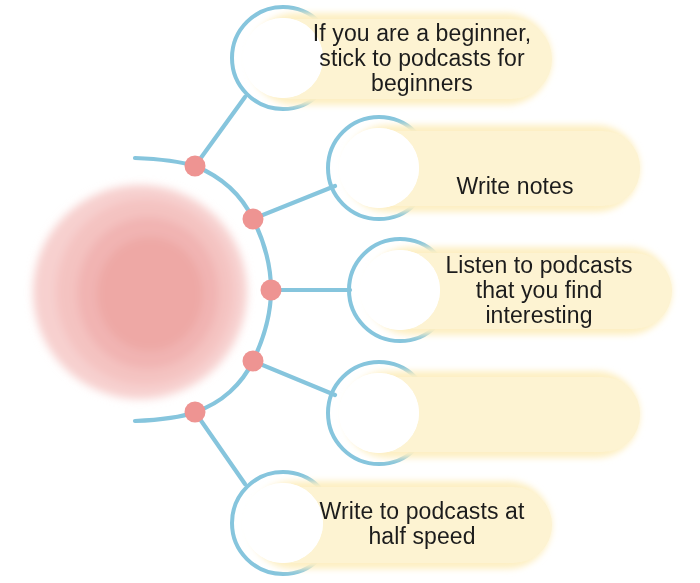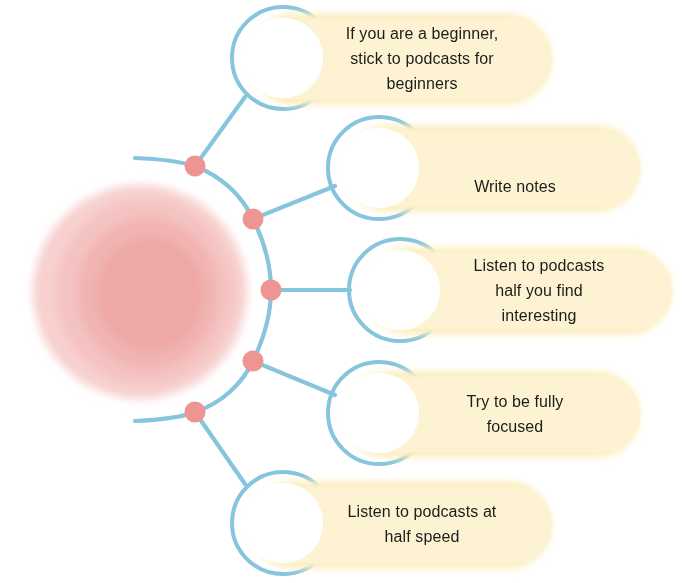--- a/index.html
+++ b/index.html
@@ -23,21 +23,21 @@
     position: absolute;
     left: 0;
     top: 0;
     width: 700px;
     height: 583px;
     display: block;
   }
   .node-label {
     position: absolute;
     color: #1c1c1c;
-    font-size: 16px;
+    font-size: 23px;
     line-height: 25px;
     text-align: center;
     letter-spacing: 0.1px;
     white-space: pre-line;
     pointer-events: none;
     font-family: "Liberation Sans", sans-serif;
   }
 </style>
 </head>
 <body>
@@ -154,22 +154,20 @@
     </g>
   </svg>
 
   <div class="node-label" style="left:302px; top:21px; width:240px;">If you are a beginner,
 stick to podcasts for
 beginners</div>
 
   <div class="node-label" style="left:404px; top:154px; width:222px;margin-top:20px;">Write notes</div>
 
   <div class="node-label" style="left:424px; top:253px; width:230px;">Listen to podcasts
-half you find
+that you find
 interesting</div>
 
-  <div class="node-label" style="left:404px; top:389px; width:222px;">Try to be fully
-focused</div>
 
-  <div class="node-label" style="left:302px; top:499px; width:240px;">Listen to podcasts at
+  <div class="node-label" style="left:302px; top:499px; width:240px;">Write to podcasts at
 half speed</div>
 
 </div>
 
 </body></html>

